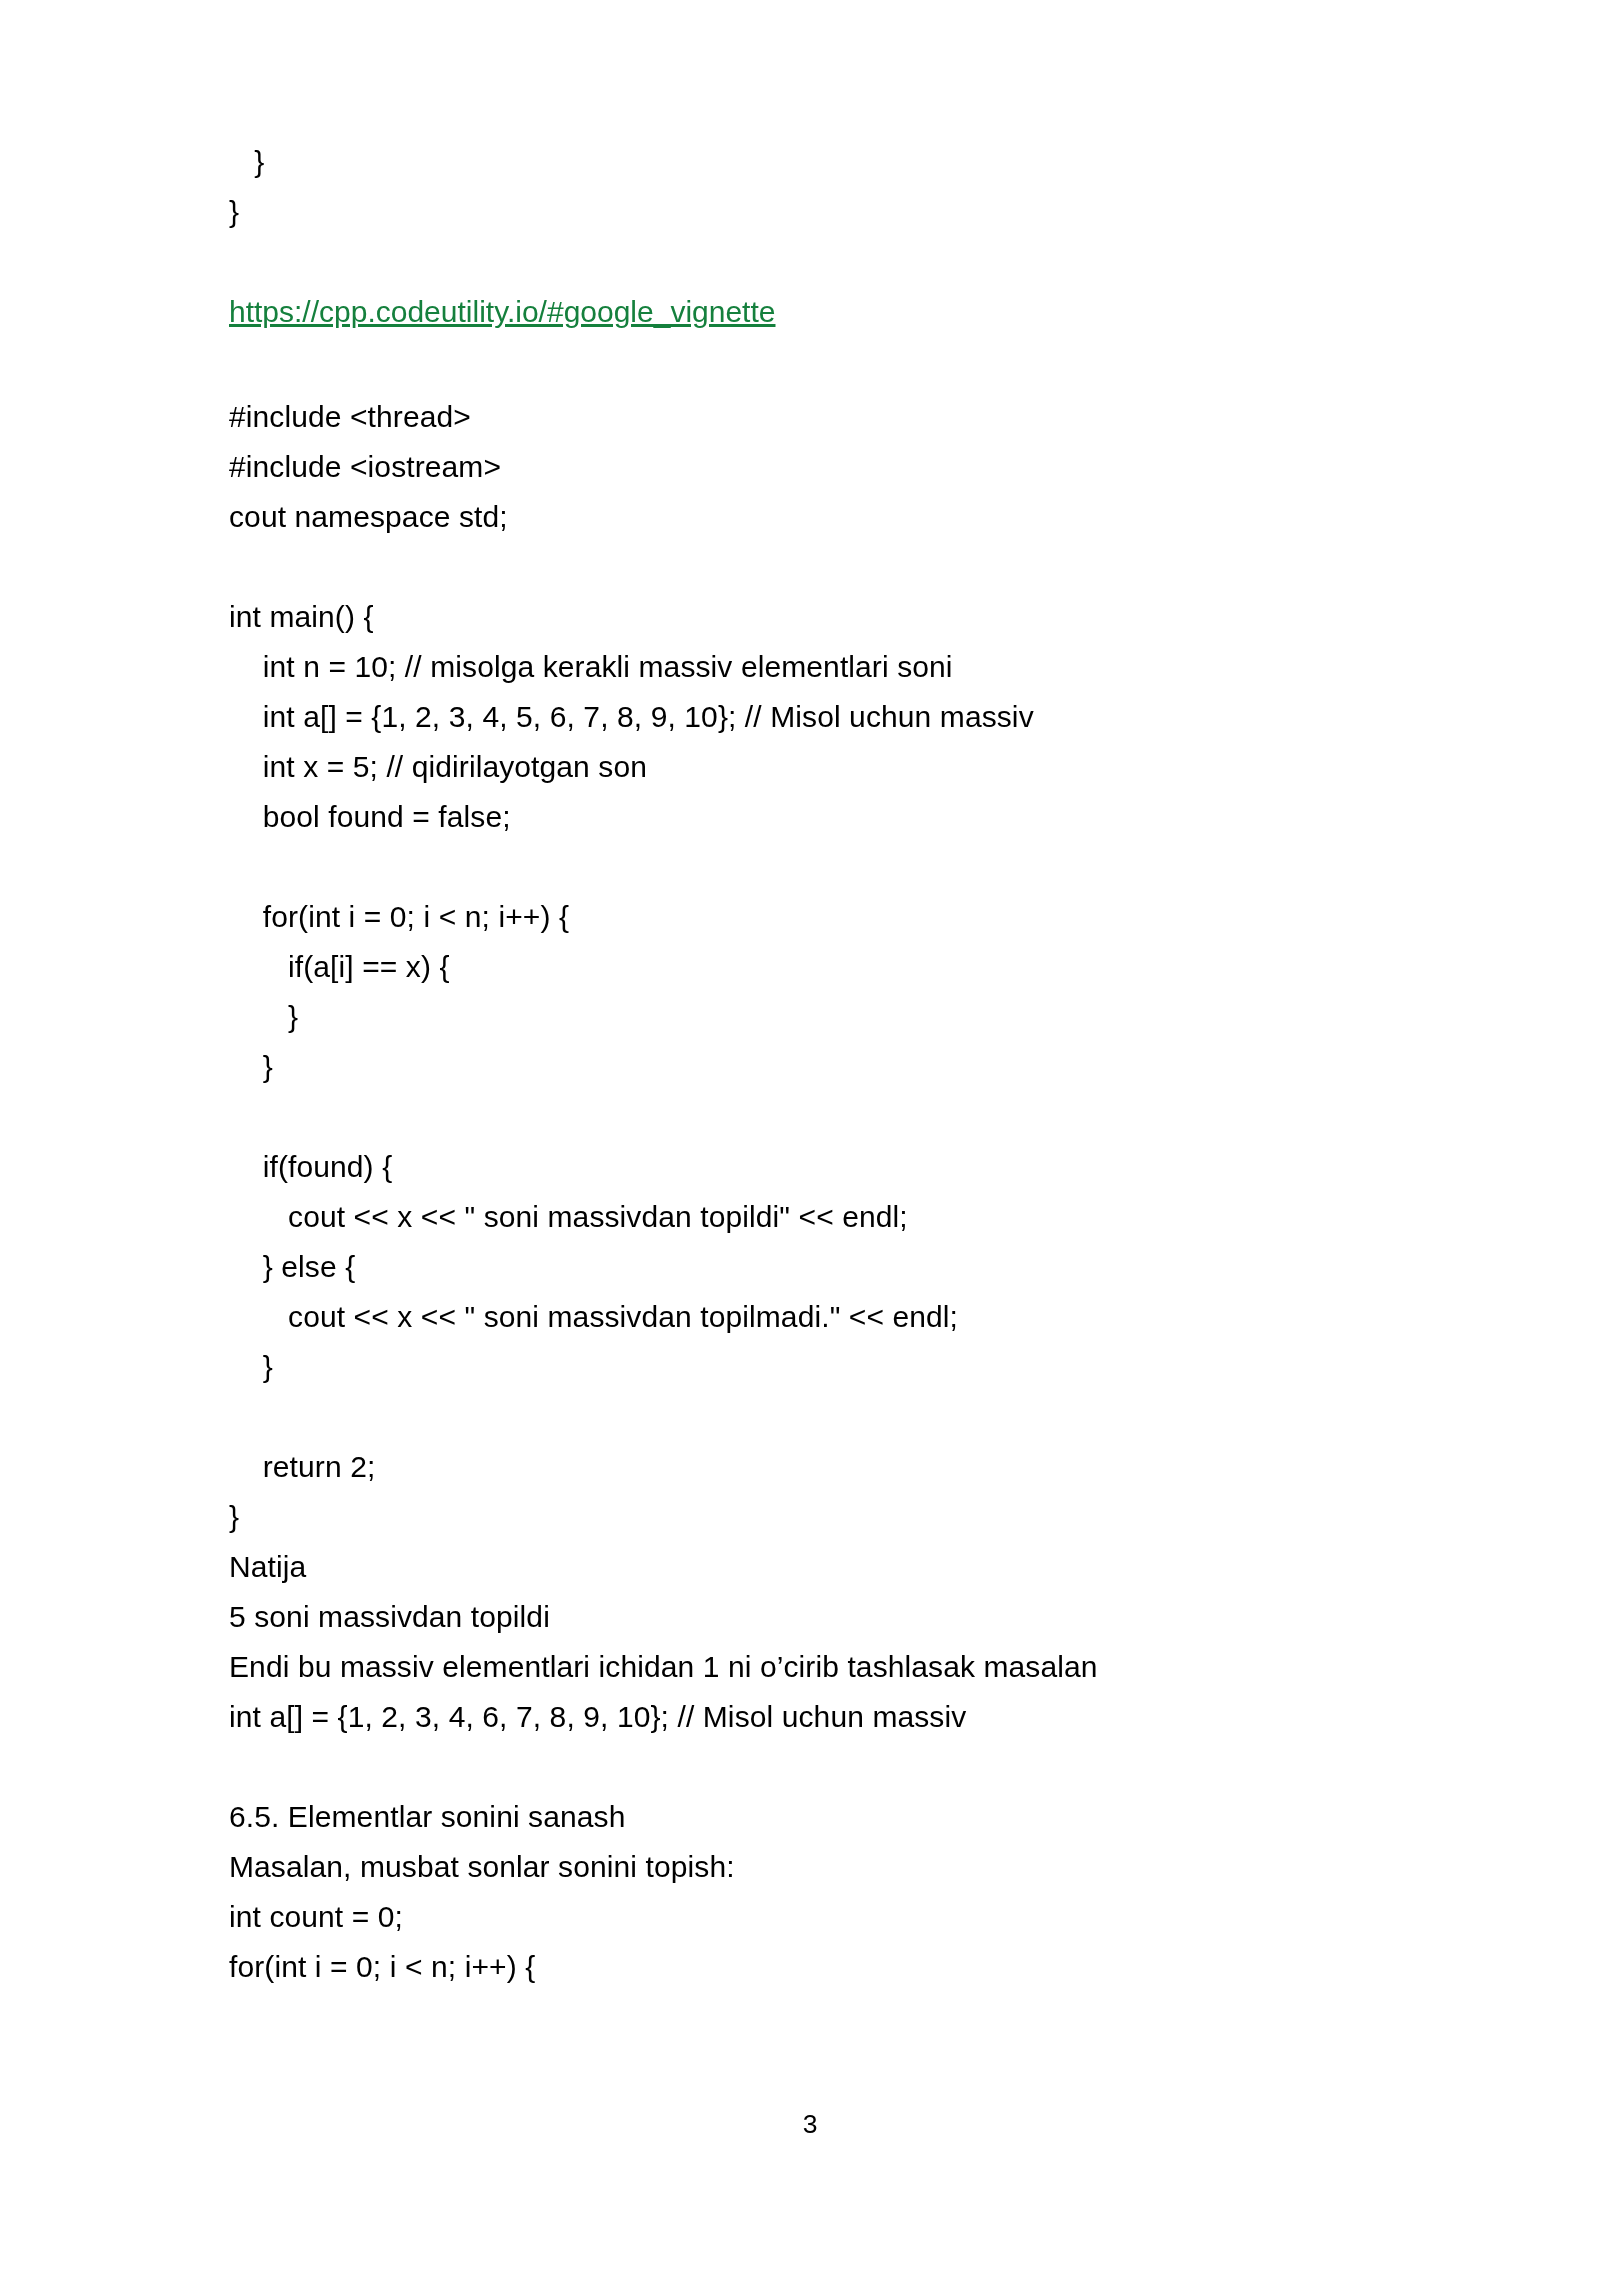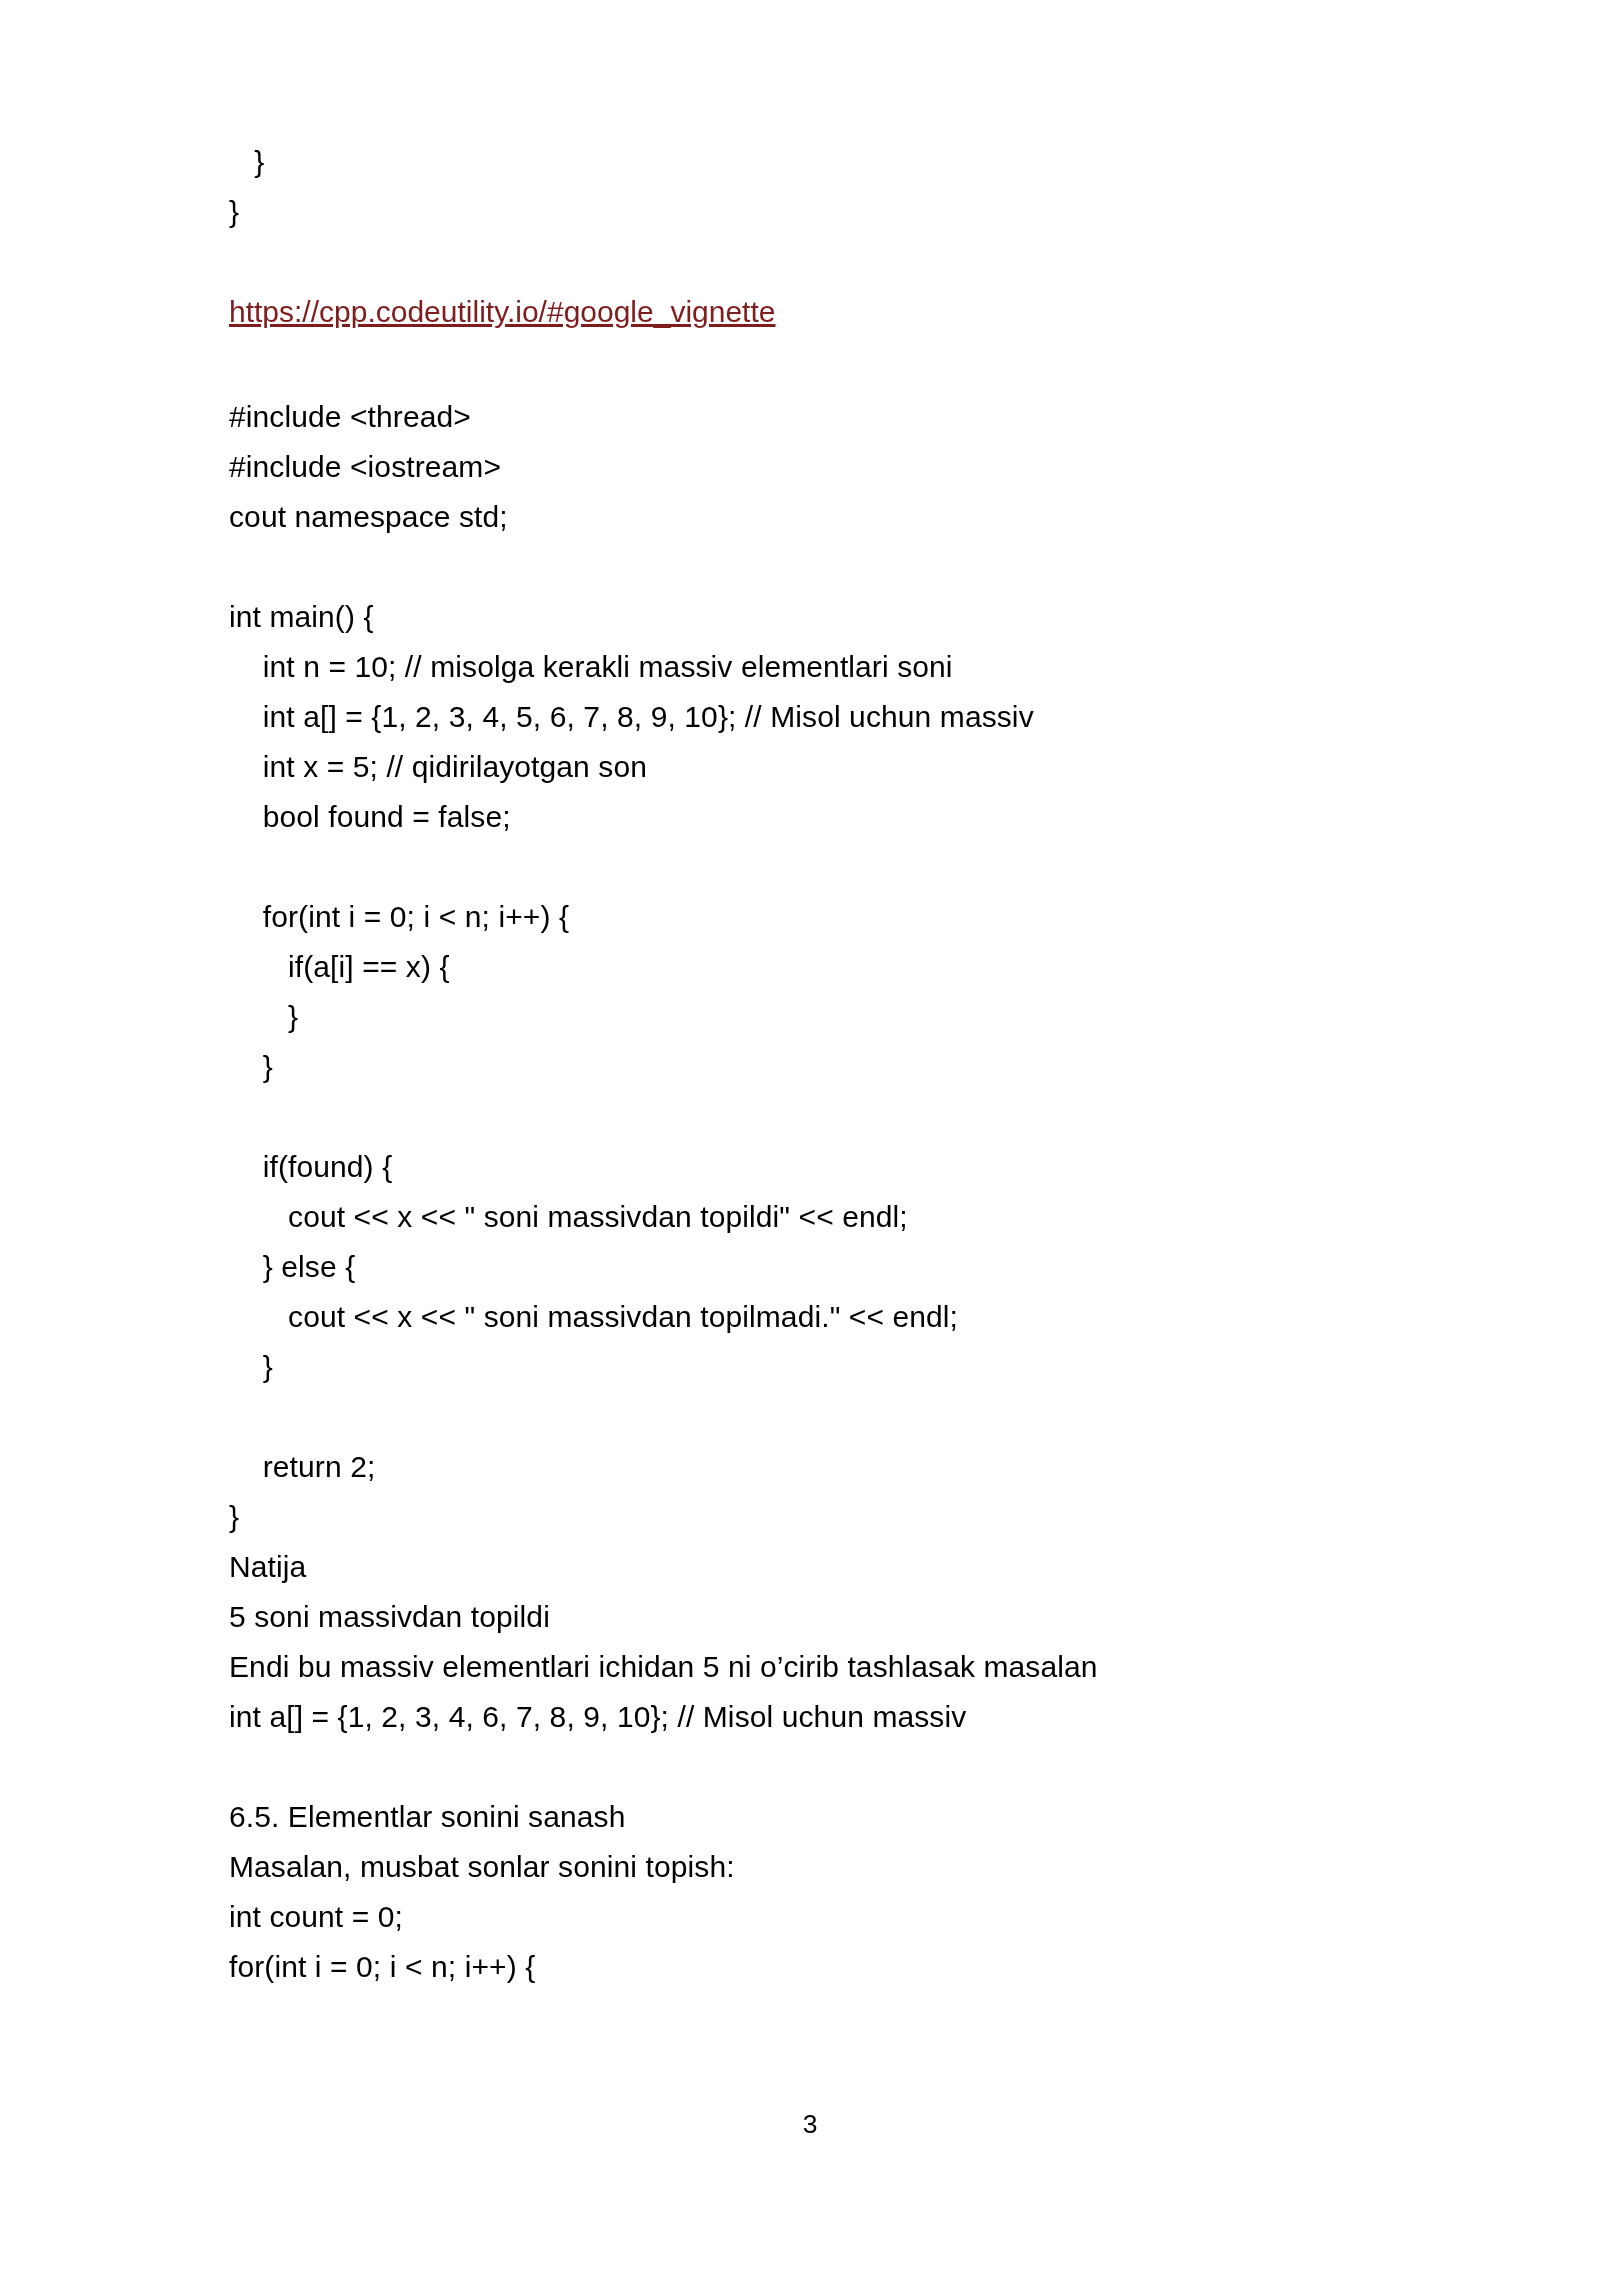--- a/index.html
+++ b/index.html
@@ -59,21 +59,21 @@
   }
 </style>
 </head>
 <body>
 
 <div class="page">
   <div class="content">
       <div class="line">   }</div>
       <div class="line">}</div>
       <div class="line blank">&nbsp;</div>
-      <div class="link-row"><a class="link" href="#" style="color: #7f1d1d;">https://cpp.codeutility.io/#google_vignette</a></div>
+      <div class="link-row"><a class="link" href="#" style="color: #15803d;">https://cpp.codeutility.io/#google_vignette</a></div>
       <div class="line blank">&nbsp;</div>
       <div class="line">#include &lt;thread&gt;</div>
       <div class="line">#include &lt;iostream&gt;</div>
       <div class="line">cout namespace std;</div>
       <div class="line blank">&nbsp;</div>
       <div class="line">int main() {</div>
       <div class="line">    int n = 10; // misolga kerakli massiv elementlari soni</div>
       <div class="line">    int a[] = {1, 2, 3, 4, 5, 6, 7, 8, 9, 10}; // Misol uchun massiv</div>
       <div class="line">    int x = 5; // qidirilayotgan son</div>
       <div class="line">    bool found = false;</div>
@@ -86,21 +86,21 @@
       <div class="line">    if(found) {</div>
       <div class="line">       cout &lt;&lt; x &lt;&lt; " soni massivdan topildi" &lt;&lt; endl;</div>
       <div class="line">    } else {</div>
       <div class="line">       cout &lt;&lt; x &lt;&lt; " soni massivdan topilmadi." &lt;&lt; endl;</div>
       <div class="line">    }</div>
       <div class="line blank">&nbsp;</div>
       <div class="line">    return 2;</div>
       <div class="line">}</div>
       <div class="line">Natija</div>
       <div class="line">5 soni massivdan topildi</div>
-      <div class="line">Endi bu massiv elementlari ichidan 5 ni o’cirib tashlasak masalan</div>
+      <div class="line">Endi bu massiv elementlari ichidan 1 ni o’cirib tashlasak masalan</div>
       <div class="line">int a[] = {1, 2, 3, 4, 6, 7, 8, 9, 10}; // Misol uchun massiv</div>
       <div class="line blank">&nbsp;</div>
       <div class="line">6.5. Elementlar sonini sanash</div>
       <div class="line">Masalan, musbat sonlar sonini topish:</div>
       <div class="line">int count = 0;</div>
       <div class="line">for(int i = 0; i &lt; n; i++) {</div>
     </div>
   <div class="page-number">3</div>
 </div>
 

